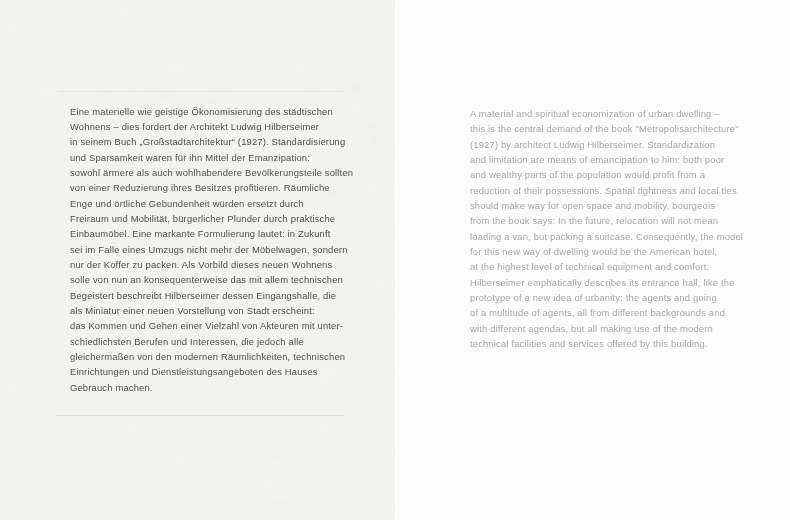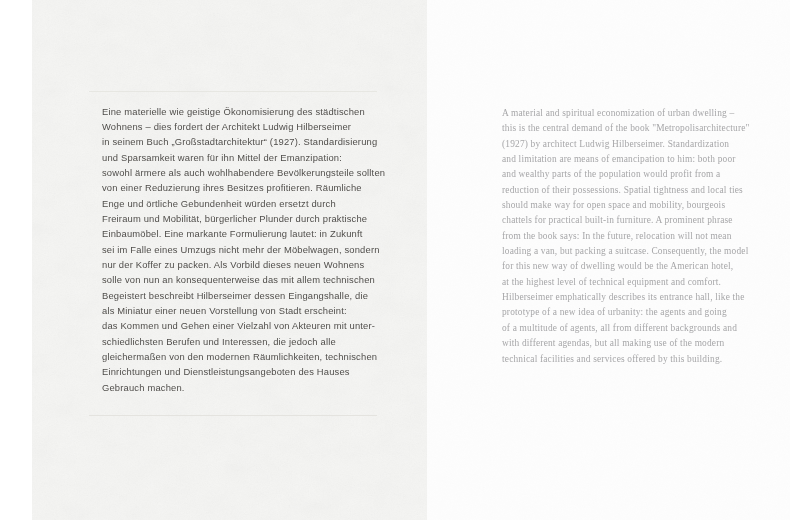--- a/index.html
+++ b/index.html
@@ -12,29 +12,28 @@
   * { margin: 0; padding: 0; box-sizing: border-box; }
   html, body {
     width: 790px; height: 520px;
     overflow: hidden;
     font-family: "Liberation Sans", "DejaVu Sans", sans-serif;
   }
   .spread {
     position: relative;
     width: 790px; height: 520px;
     display: flex;
-    padding-left: 32px;
   }
   .page {
     position: relative;
     width: 395px; height: 520px;
     flex: 0 0 395px;
   }
   .page-left  { background: var(--left-bg); }
-  .page-right { background: var(--right-bg); font-family: Liberation Serif, serif; }
+  .page-right { background: var(--right-bg); }
   .texture-overlay {
     position: absolute;
     left: 0; top: 0;
     pointer-events: none;
   }
   .rule {
     position: absolute;
     left: 57px;
     width: 288px;
     height: 1px;
@@ -118,21 +117,20 @@
     </svg>
 
     <div class="textblock textblock-en">
         <div class="text-line">A material and spiritual economization of urban dwelling –</div>
         <div class="text-line">this is the central demand of the book "Metropolisarchitecture"</div>
         <div class="text-line">(1927) by architect Ludwig Hilberseimer. Standardization</div>
         <div class="text-line">and limitation are means of emancipation to him: both poor</div>
         <div class="text-line">and wealthy parts of the population would profit from a</div>
         <div class="text-line">reduction of their possessions. Spatial tightness and local ties</div>
         <div class="text-line">should make way for open space and mobility, bourgeois</div>
-        <div class="text-line">chattels for practical built-in furniture. A prominent phrase</div>
         <div class="text-line">from the book says: In the future, relocation will not mean</div>
         <div class="text-line">loading a van, but packing a suitcase. Consequently, the model</div>
         <div class="text-line">for this new way of dwelling would be the American hotel,</div>
         <div class="text-line">at the highest level of technical equipment and comfort.</div>
         <div class="text-line">Hilberseimer emphatically describes its entrance hall, like the</div>
         <div class="text-line">prototype of a new idea of urbanity: the agents and going</div>
         <div class="text-line">of a multitude of agents, all from different backgrounds and</div>
         <div class="text-line">with different agendas, but all making use of the modern</div>
         <div class="text-line">technical facilities and services offered by this building.</div>
       </div>

